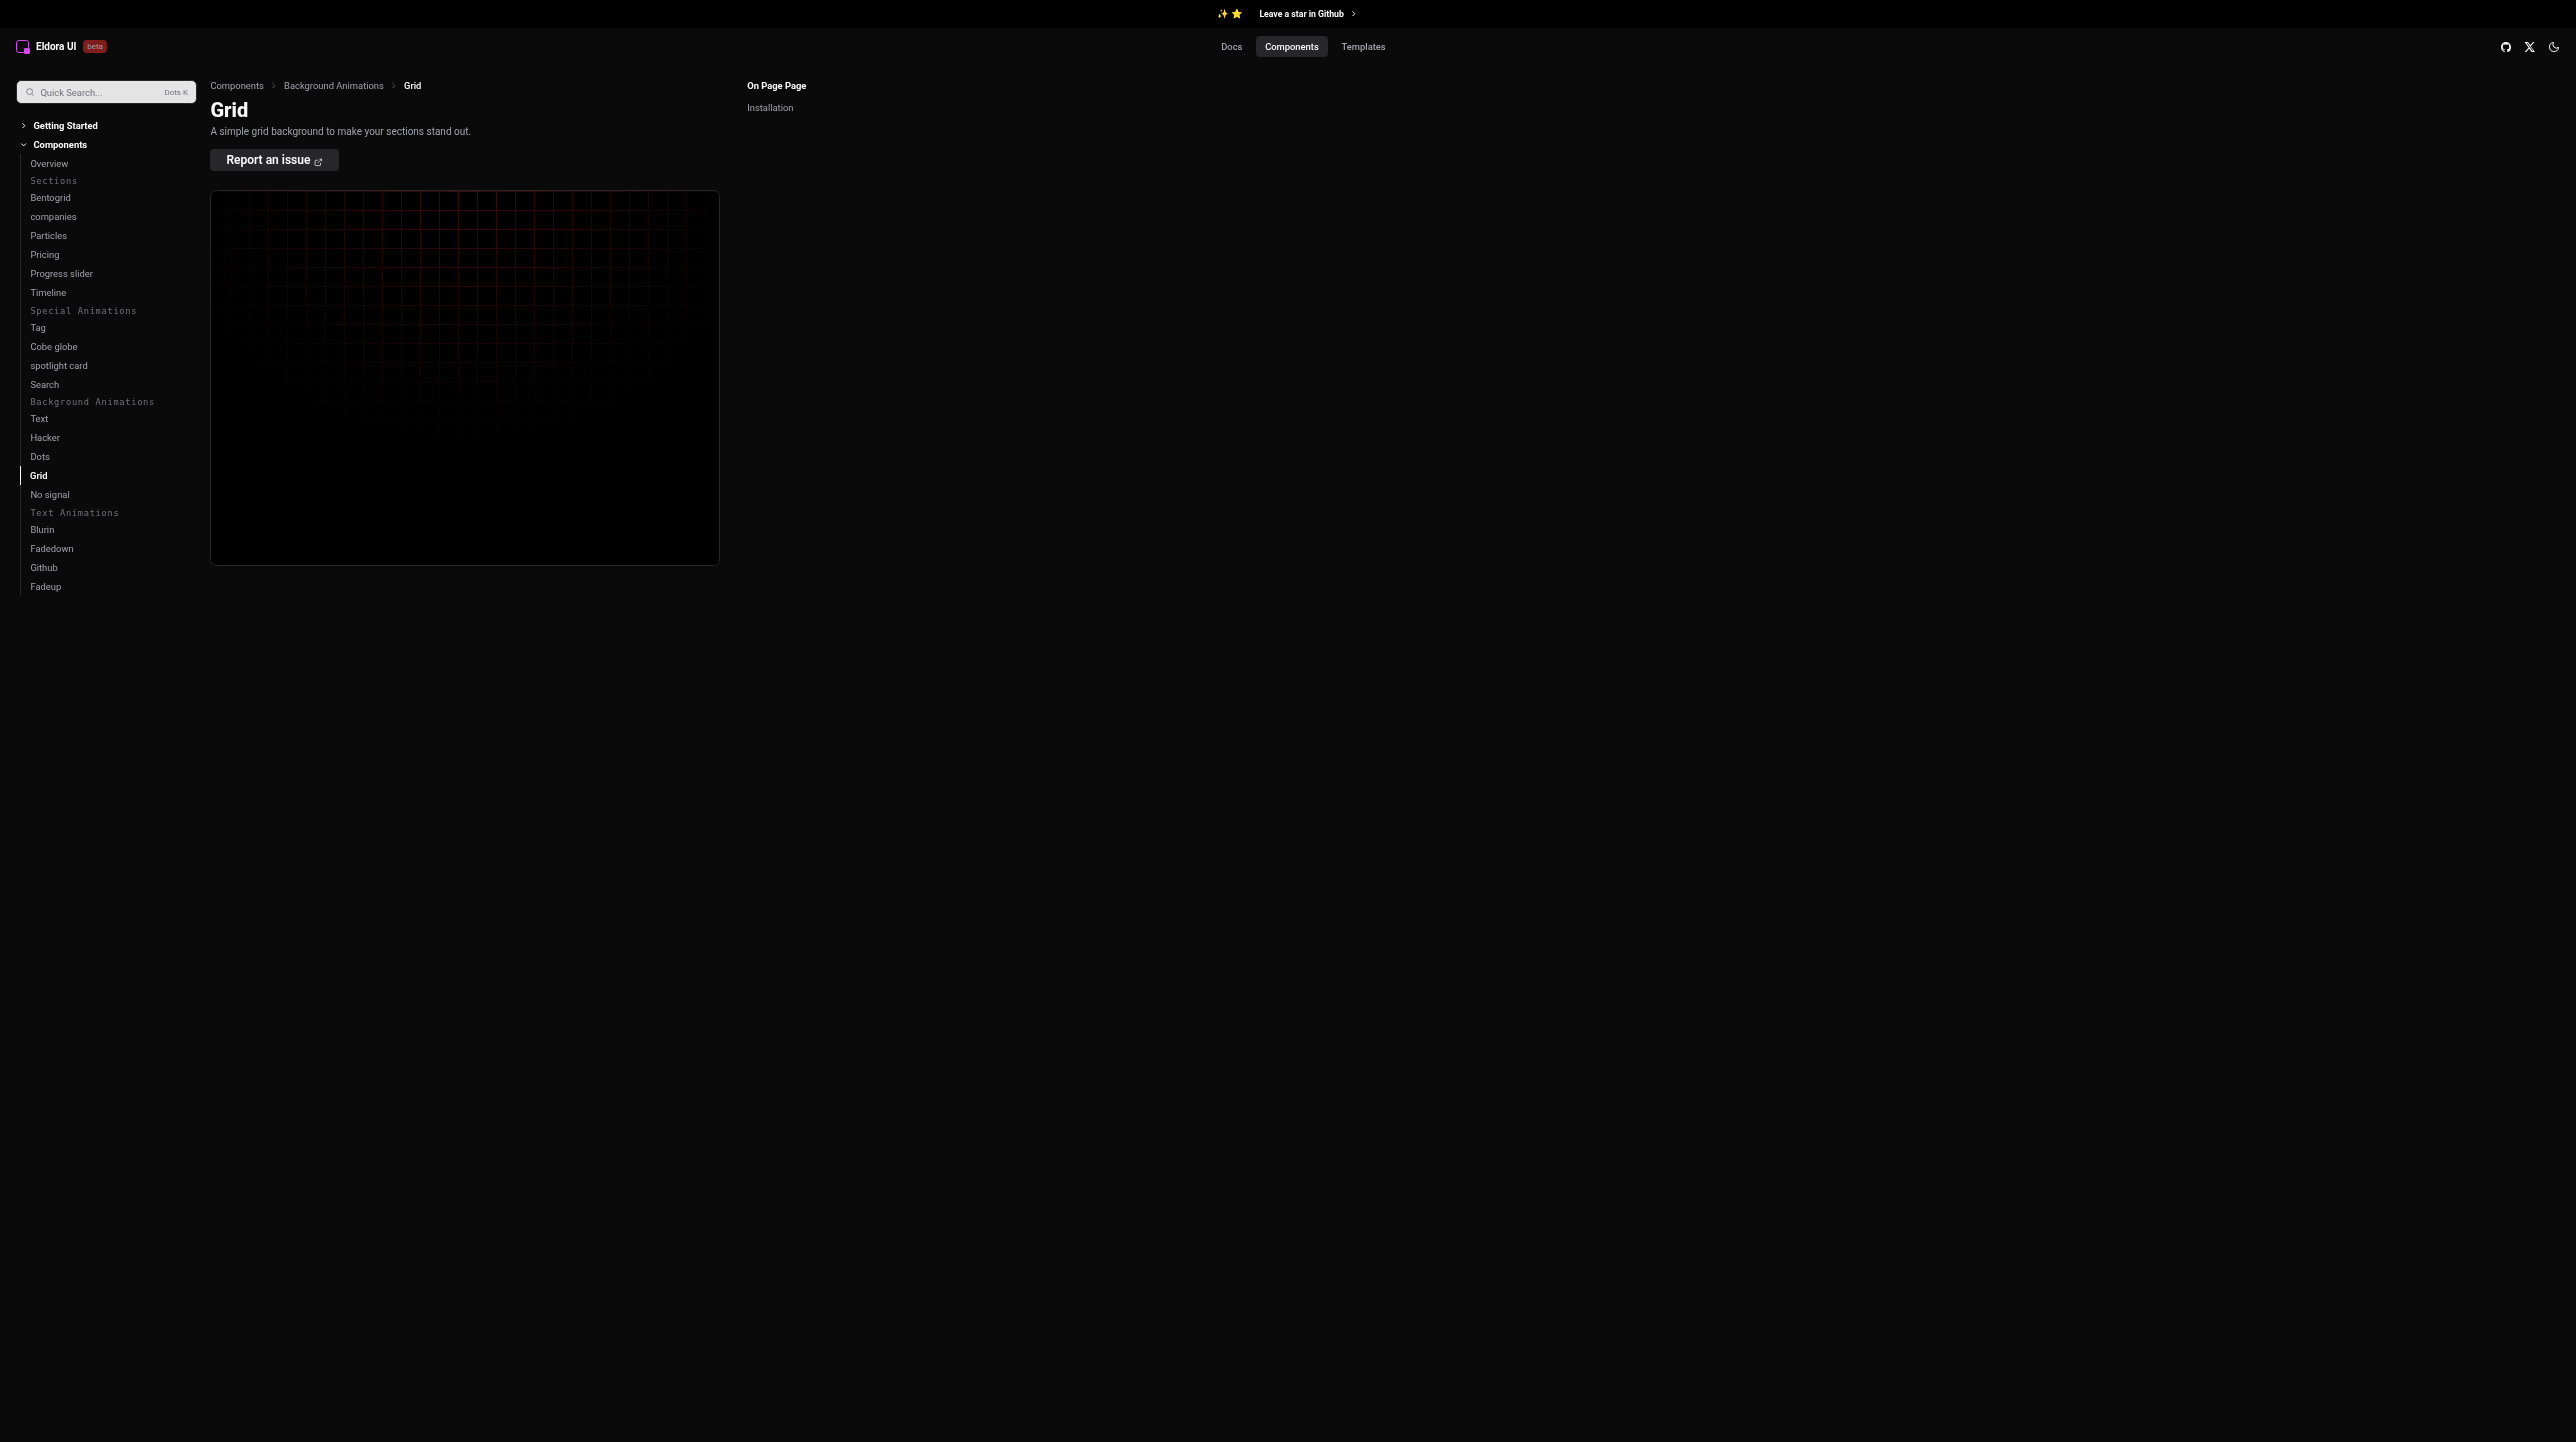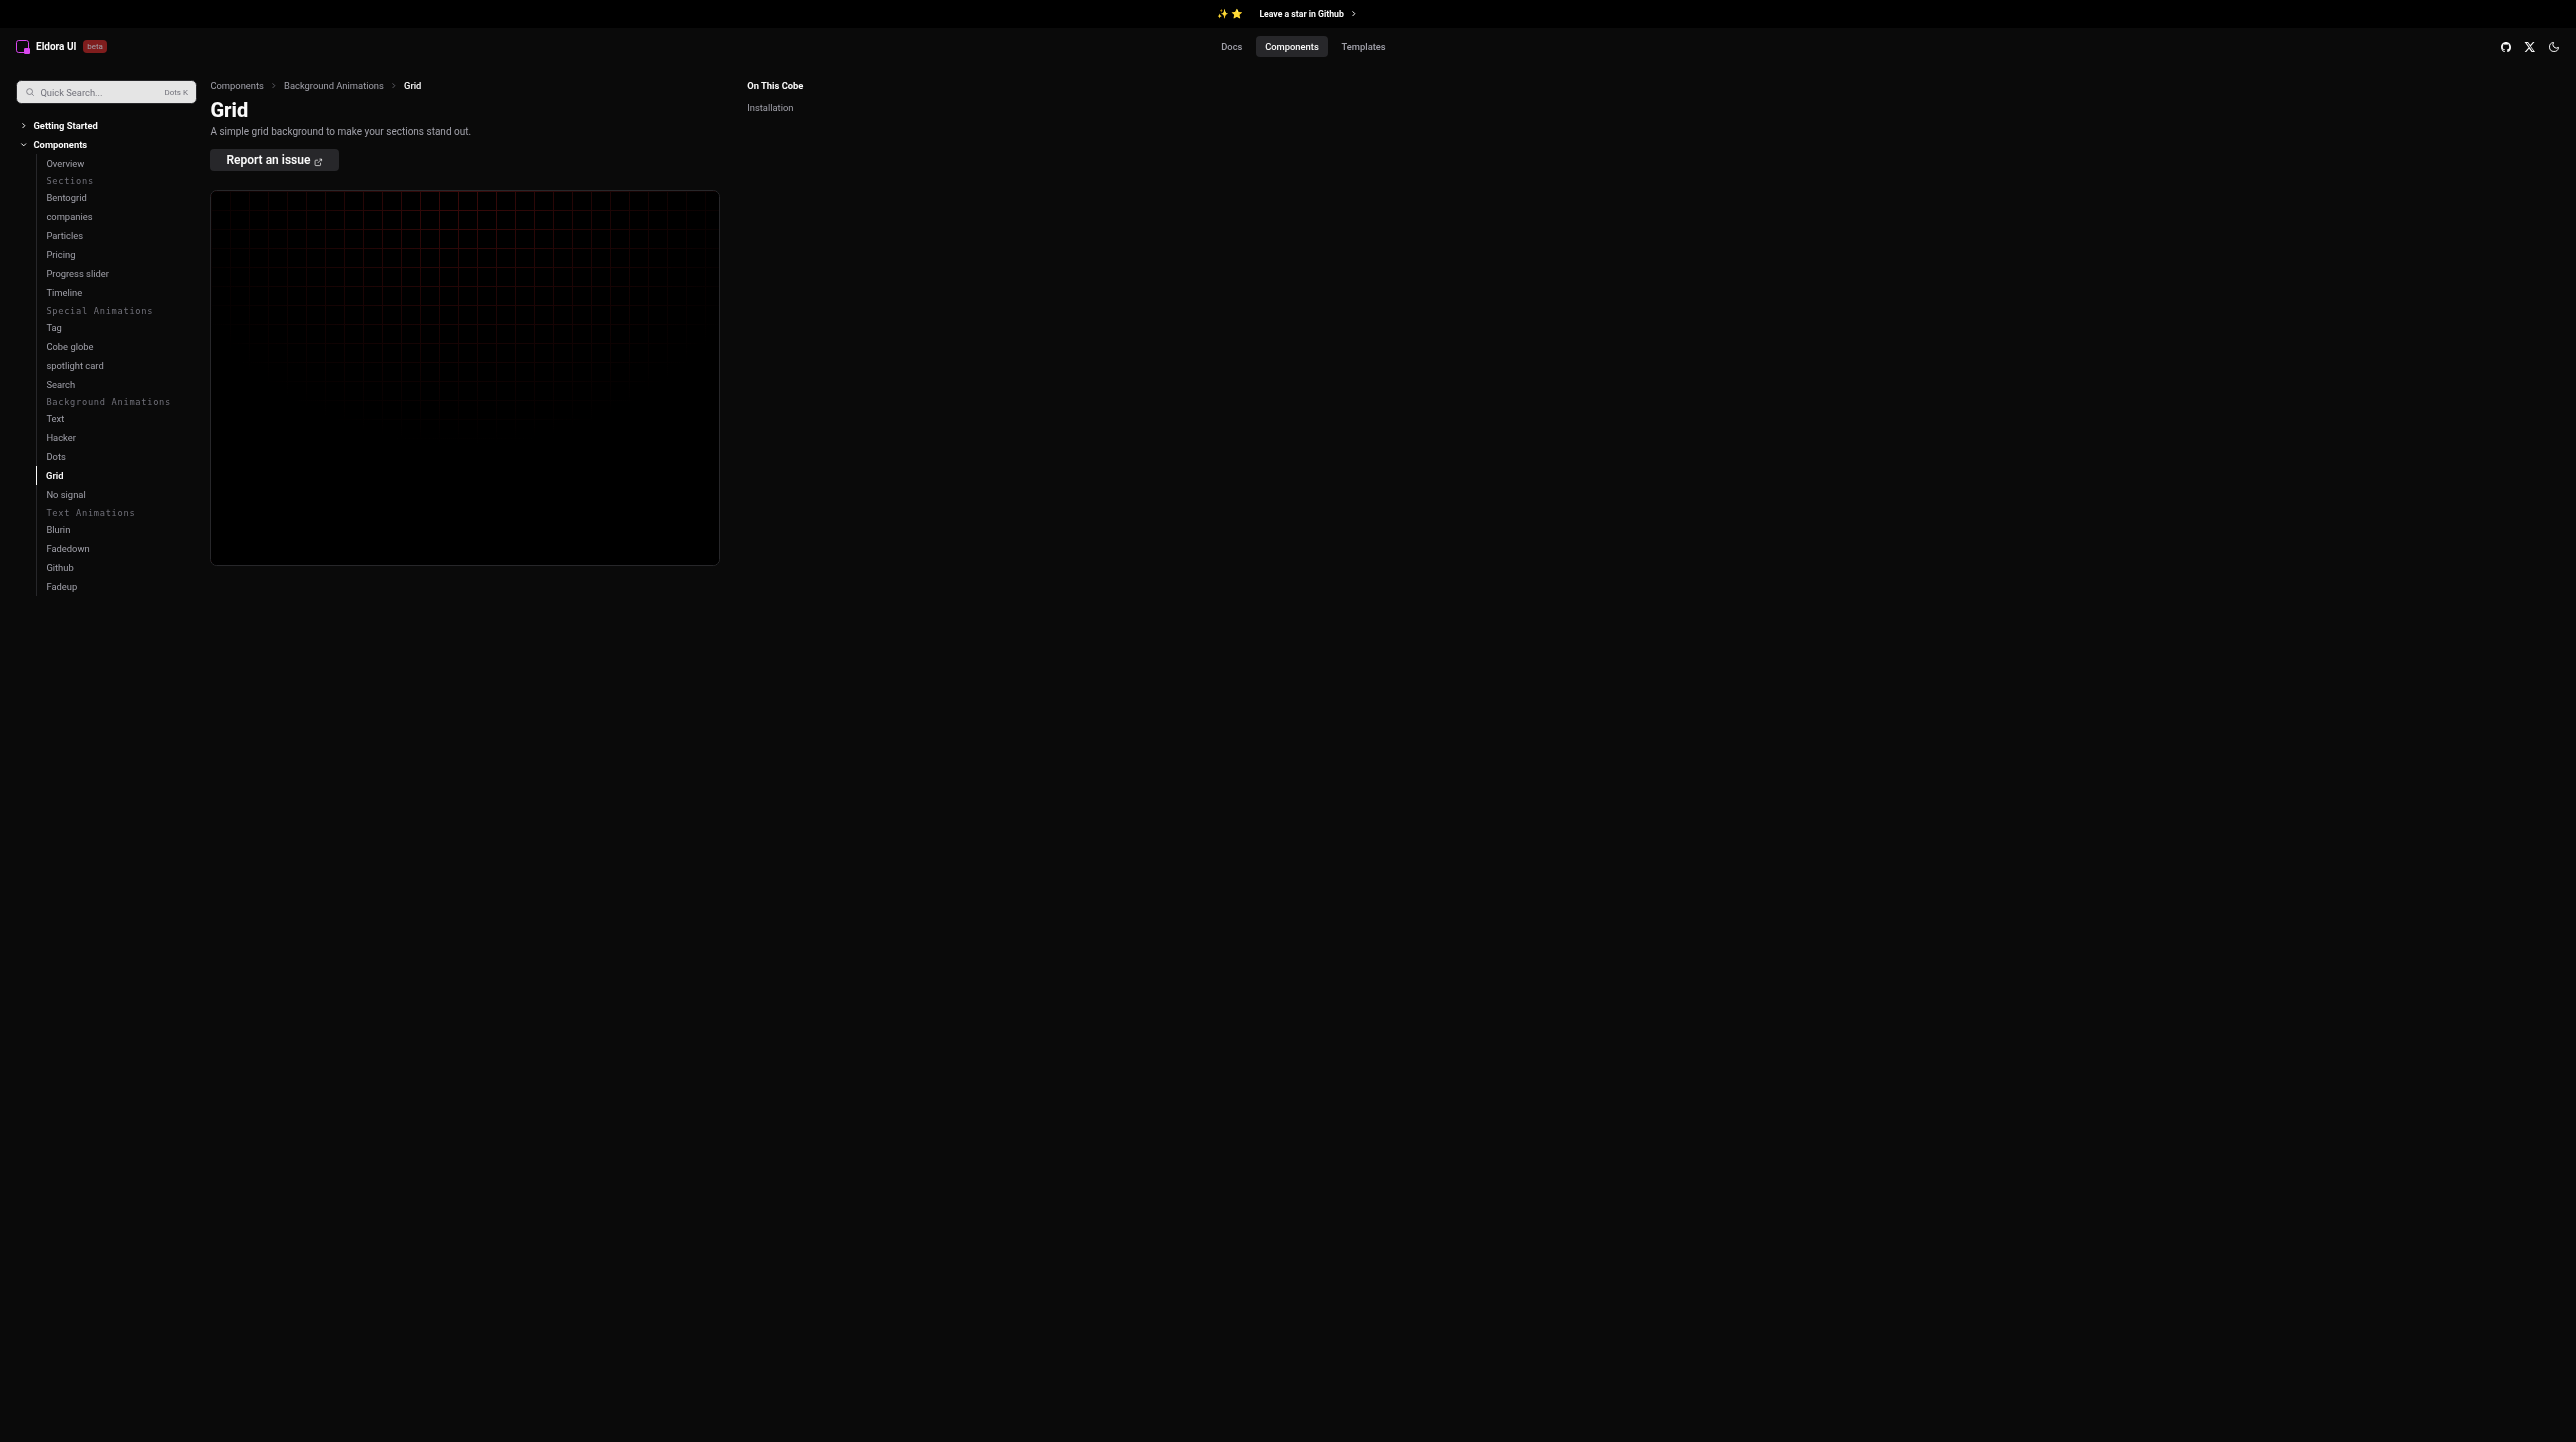--- a/index.html
+++ b/index.html
@@ -73,21 +73,21 @@
 .search-input { flex: 1; color: #71717a; font-size: 9.4px; }
 .search-kbd { color: #71717a; font-size: 8px; }
 .side-header {
   display: flex; align-items: center; gap: 5.4px;
   padding: 4px 2.7px;
   font-weight: 700;
   font-size: 9.4px;
   cursor: pointer;
 }
 .chev { width: 9.4px; height: 9.4px; }
-.side-list { border-left: 0.7px solid #27272a; margin-left: 20px; }
+.side-list { border-left: 0.7px solid #27272a; margin-left: 4px; }
 .side-item {
   padding: 4px 9.4px;
   color: #a1a1aa;
   font-size: 9.4px;
   cursor: pointer;
 }
 .side-item.active { color: #fafafa; font-weight: 600; border-left: 1.3px solid #fafafa; margin-left: -0.7px; padding-left: 8.7px; }
 .side-group {
   padding: 3.4px 9.4px 2px;
   color: #71717a;
@@ -243,19 +243,19 @@
           <path d="M18 13v6a2 2 0 01-2 2H5a2 2 0 01-2-2V8a2 2 0 012-2h6M15 3h6v6M10 14L21 3"></path>
         </svg>
     </div>
     <div class="preview">
       <div class="grid-bg"></div>
       <div class="grid-fade"></div>
     </div>
   </main>
 
   <aside class="toc">
-    <div class="toc-title">On This Cobe</div>
+    <div class="toc-title">On Page Page</div>
     <div id="toc-items">
         <div class="toc-item">Installation</div>
       </div>
   </aside>
 </div>
 
 
 </body></html>

